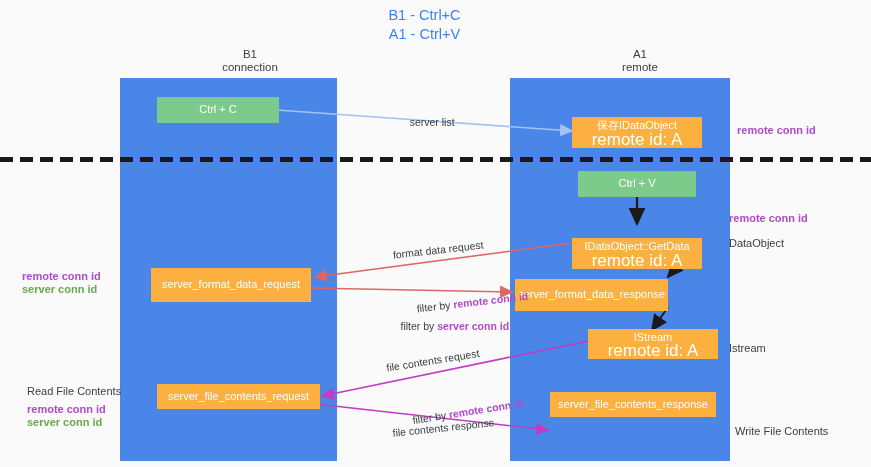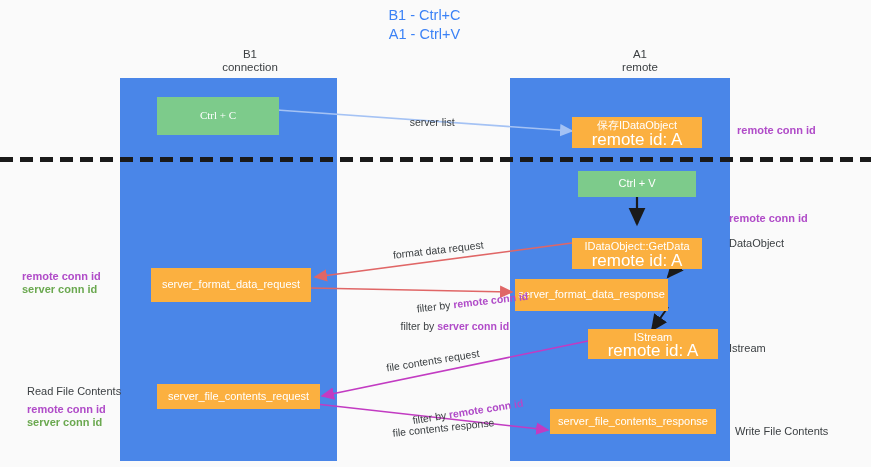--- a/index.html
+++ b/index.html
@@ -114,21 +114,21 @@
 
     <line x1="668" y1="307" x2="652" y2="330" stroke="#1a1a1a" stroke-width="2" marker-end="url(#ah-black)"></line>
 
     <line x1="588" y1="341" x2="322" y2="396" stroke="#c23bc2" stroke-width="1.6" marker-end="url(#ah-magenta)"></line>
 
     <line x1="316" y1="404" x2="548" y2="430" stroke="#c23bc2" stroke-width="1.6" marker-end="url(#ah-magenta)"></line>
   </svg>
 
   <div class="abs" id="divider"></div>
 
-  <div class="abs node green" style="left:157px;top:97px;width:122px;height:38px;font-family:Liberation Serif, serif;">
+  <div class="abs node green" style="left:157px;top:97px;width:122px;height:26px;">
     <span>Ctrl + C</span>
   </div>
 
   <div class="abs node orange" style="left:572px;top:117px;width:130px;height:31px;">
     <span>保存IDataObject</span>
     <span class="ln2">remote id: A</span>
   </div>
 
   <div class="abs node green" style="left:578px;top:171px;width:118px;height:26px;">
     <span>Ctrl + V</span>
@@ -149,21 +149,21 @@
 
   <div class="abs node orange" style="left:588px;top:329px;width:130px;height:30px;">
     <span>IStream</span>
     <span class="ln2">remote id: A</span>
   </div>
 
   <div class="abs node orange" style="left:157px;top:384px;width:163px;height:25px;">
     <span>server_file_contents_request</span>
   </div>
 
-  <div class="abs node orange" style="left:550px;top:409px;width:166px;height:25px;">
+  <div class="abs node orange" style="left:550px;top:392px;width:166px;height:25px;">
     <span>server_file_contents_response</span>
   </div>
 
   <div class="abs edge-label" style="left:398px;top:101px;">
     <span>server list</span>
   </div>
 
   <div class="abs edge-label" style="left:389px;top:220px;transform:rotate(-6.5deg);">
     <div>format data request</div>
     <div>

